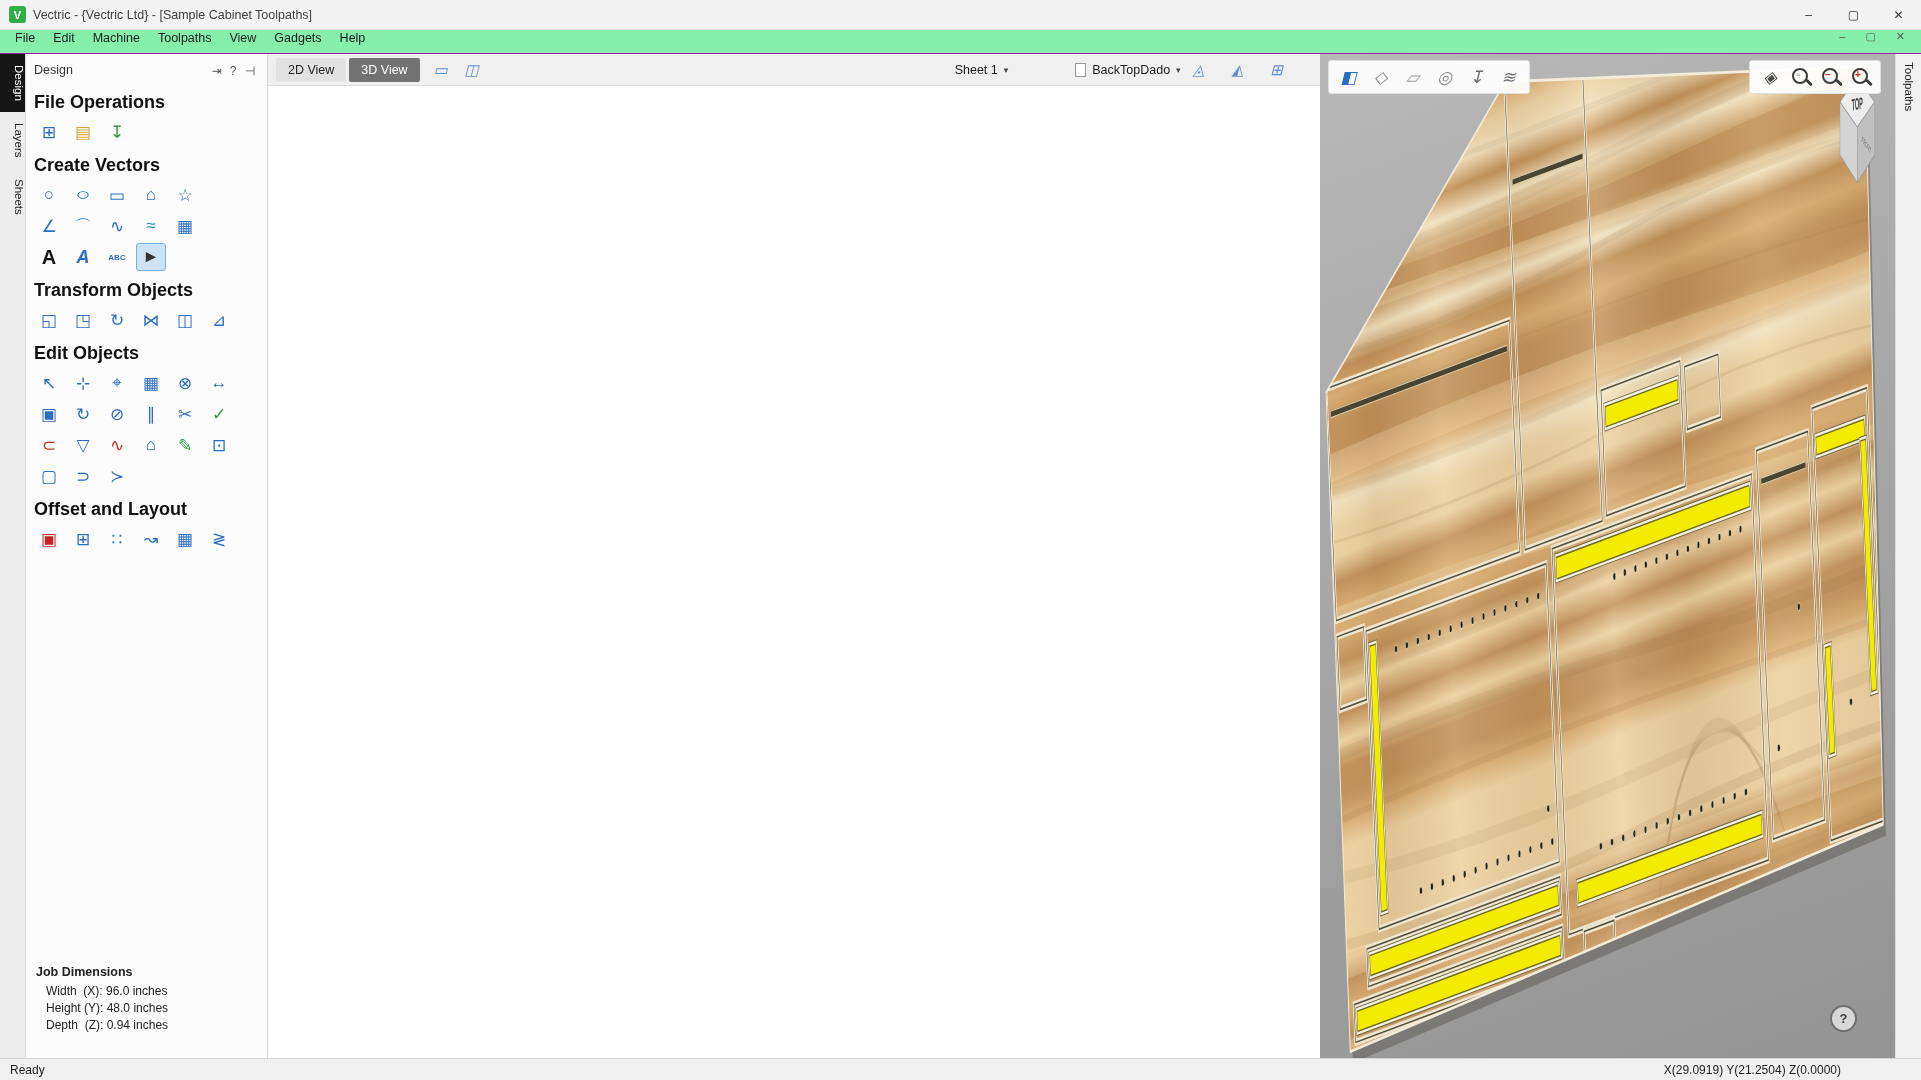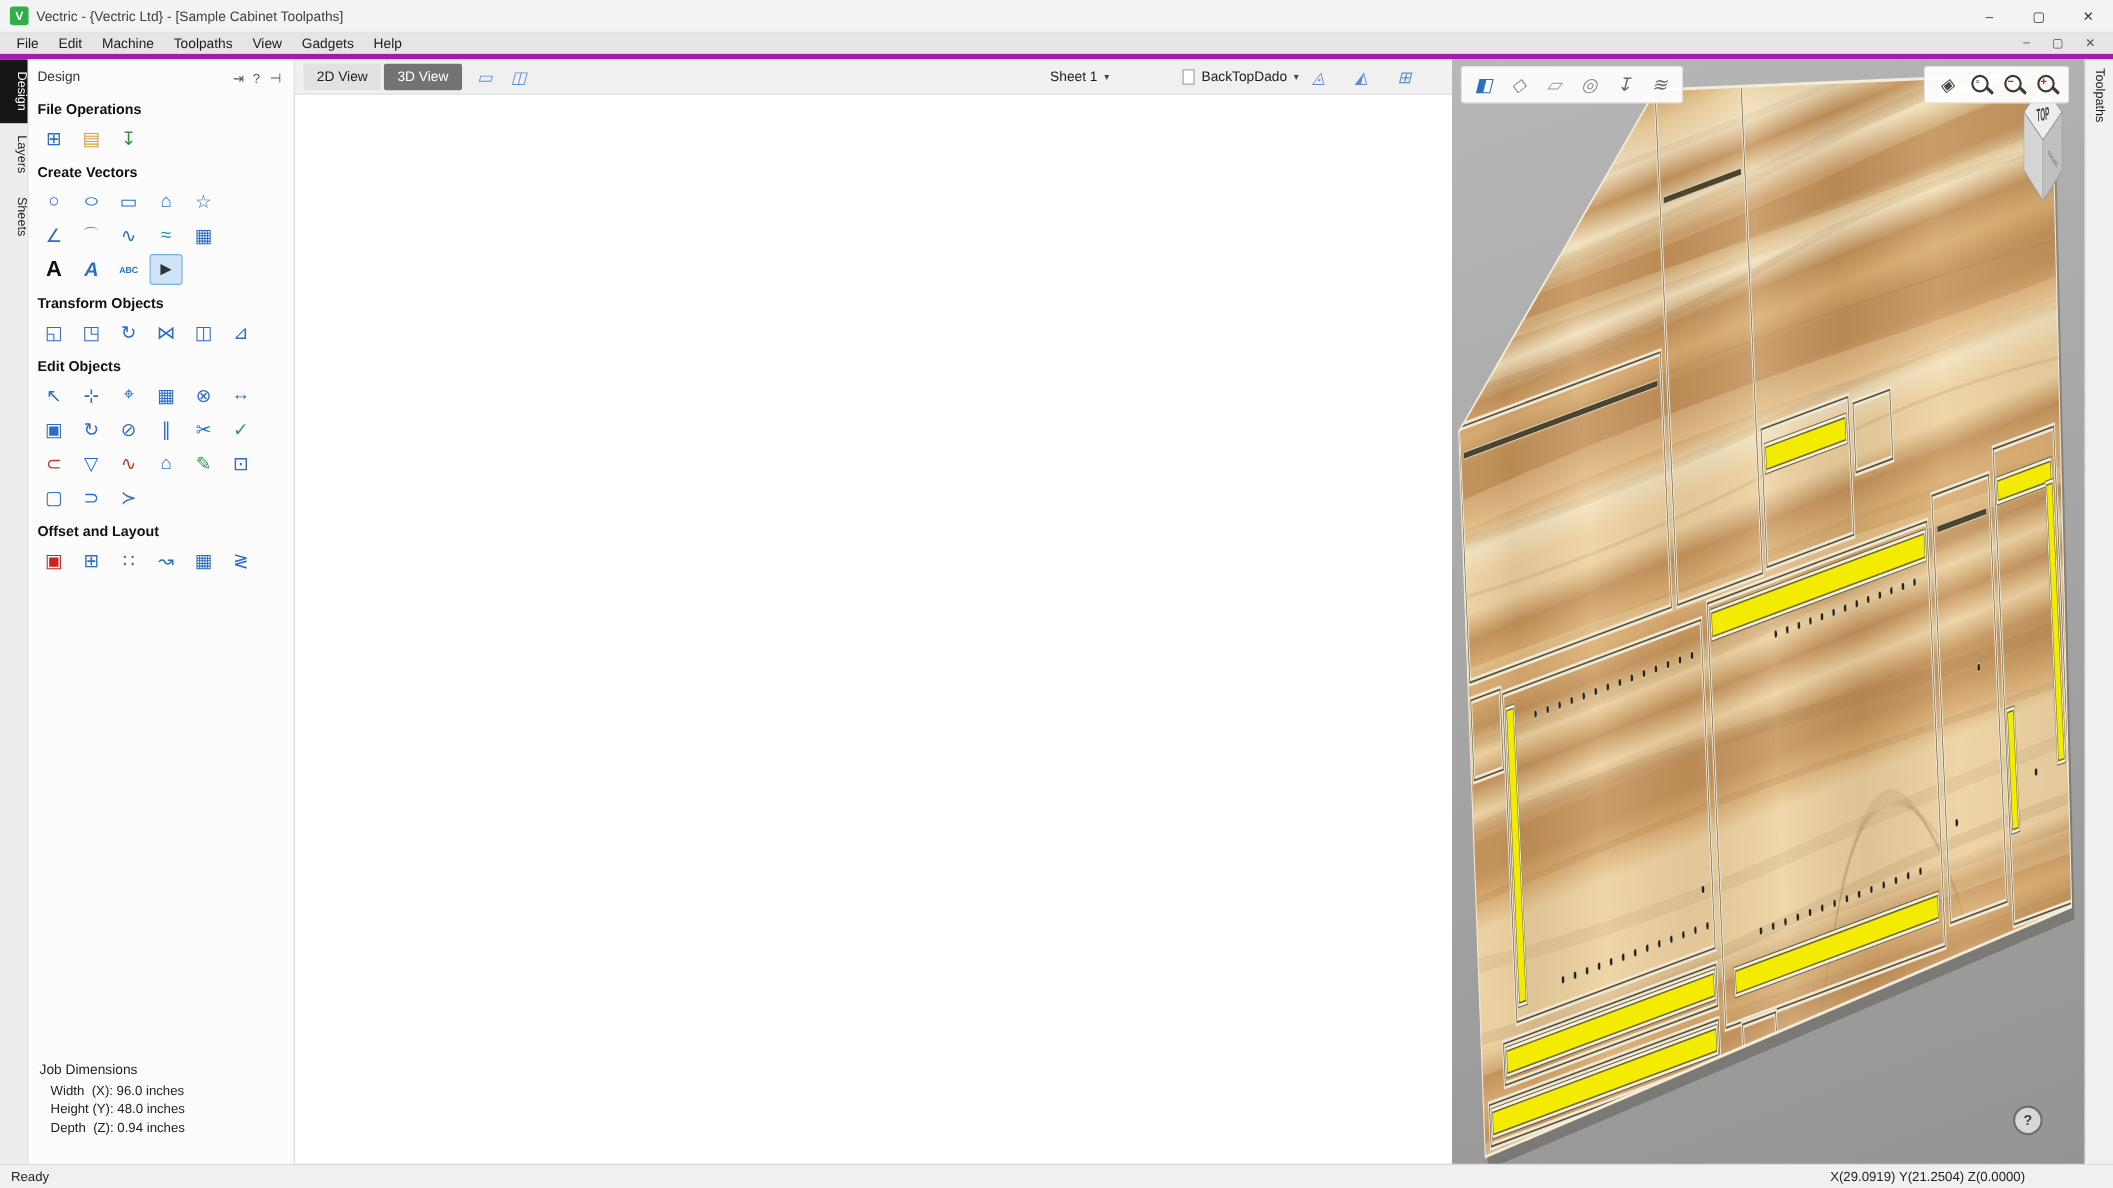--- a/index.html
+++ b/index.html
@@ -7,48 +7,48 @@
 
   
   .titlebar{height:30px;background:#f3f3f3;display:flex;align-items:center;border-bottom:1px solid #e3e3e3}
   .app-icon{width:17px;height:17px;background:#2fae4a;border-radius:3px;color:#fff;font-weight:bold;
     font-size:11px;display:flex;align-items:center;justify-content:center;margin:0 7px 0 9px}
   .title-text{font-size:12.5px;color:#404040}
   .win-controls{margin-left:auto;display:flex;height:100%}
   .win-btn{width:45px;display:flex;align-items:center;justify-content:center;font-size:12px;color:#333}
 
   
-  .menubar{height:24px;background:#e5e5e5;display:flex;align-items:center;padding-left:6px;border-bottom:5px solid #a21caf}
+  .menubar{height:24px;background:#86efac;display:flex;padding-left:6px;border-bottom:1px solid #a21caf}
   .menu-item{padding:0 9px;font-size:12.5px;color:#1c1c1c}
   .doc-controls{margin-left:auto;display:flex;gap:20px;padding-right:16px;color:#555;font-size:11px}
 
   
   .main{display:flex;height:1004px}
   .side-tabs{width:26px;background:#ededed;border-right:1px solid #dcdcdc;display:flex;flex-direction:column;align-items:center}
   .side-tab{writing-mode:vertical-rl;padding:11px 0;font-size:11.5px;color:#222;width:100%;text-align:center}
   .side-tab.active{background:#161616;color:#fff}
 
   .side-panel{width:242px;background:#fcfcfc;border-right:1px solid #d6d6d6;display:flex;flex-direction:column;padding:5px 8px 0 8px}
   .panel-header{display:flex;align-items:center;height:22px;margin-bottom:2px}
   .panel-title{font-size:12.5px;color:#333;flex:1}
   .ph-icon{font-size:12px;color:#555;padding:0 4px}
   .rot90{display:inline-block;transform:rotate(90deg)}
-  .section-title{font-size:13px;font-weight:bold;margin:9px 0 5px;color:#101010}
+  .section-title{font-size:18px;font-weight:bold;margin:9px 0 5px;color:#101010}
   .icon-row{display:flex;gap:4px;margin-bottom:3px}
   .icon{width:30px;height:28px;border:1px solid transparent;border-radius:3px;display:flex;align-items:center;
     justify-content:center;font-size:17px;color:#2b6fc4}
   .icon i{font-style:normal}
   .icon.wide i{transform:scaleX(1.5);display:inline-block}
   .icon.tiny{font-size:8px;font-weight:bold}
   .icon.big{font-size:20px;font-weight:bold}
   .icon.ital{font-style:italic;font-weight:bold;font-size:18px}
   .icon.ital i{font-style:italic}
   .icon.sel{background:#cfe3f7;border-color:#7aaede}
   .job-dims{margin-top:auto;padding:0 0 26px 2px}
-  .job-title{font-weight:normal;font-size:12.5px;margin-bottom:5px}
+  .job-title{font-weight:bold;font-size:12.5px;margin-bottom:5px}
   .job-line{font-weight:normal;font-size:12px;margin:3px 0 0 10px;white-space:pre}
 
   .center-col{flex:1;display:flex;flex-direction:row;min-width:0}
 
   
   .toolbar{height:32px;background:#f0f0f0;display:flex;align-items:center;padding:0 8px;border-bottom:1px solid #dcdcdc}
   .vtab{height:24px;padding:0 12px;display:flex;align-items:center;font-size:12.5px;margin-right:3px;border-radius:2px;background:#e2e2e2;color:#222}
   .vtab.active{background:#737373;color:#fff}
   .tbicon{width:26px;height:24px;display:flex;align-items:center;justify-content:center;font-size:15px;color:#5b8fd4;margin-left:5px}
   .selector{display:flex;align-items:center;gap:6px;font-size:12.5px;color:#1c1c1c}

